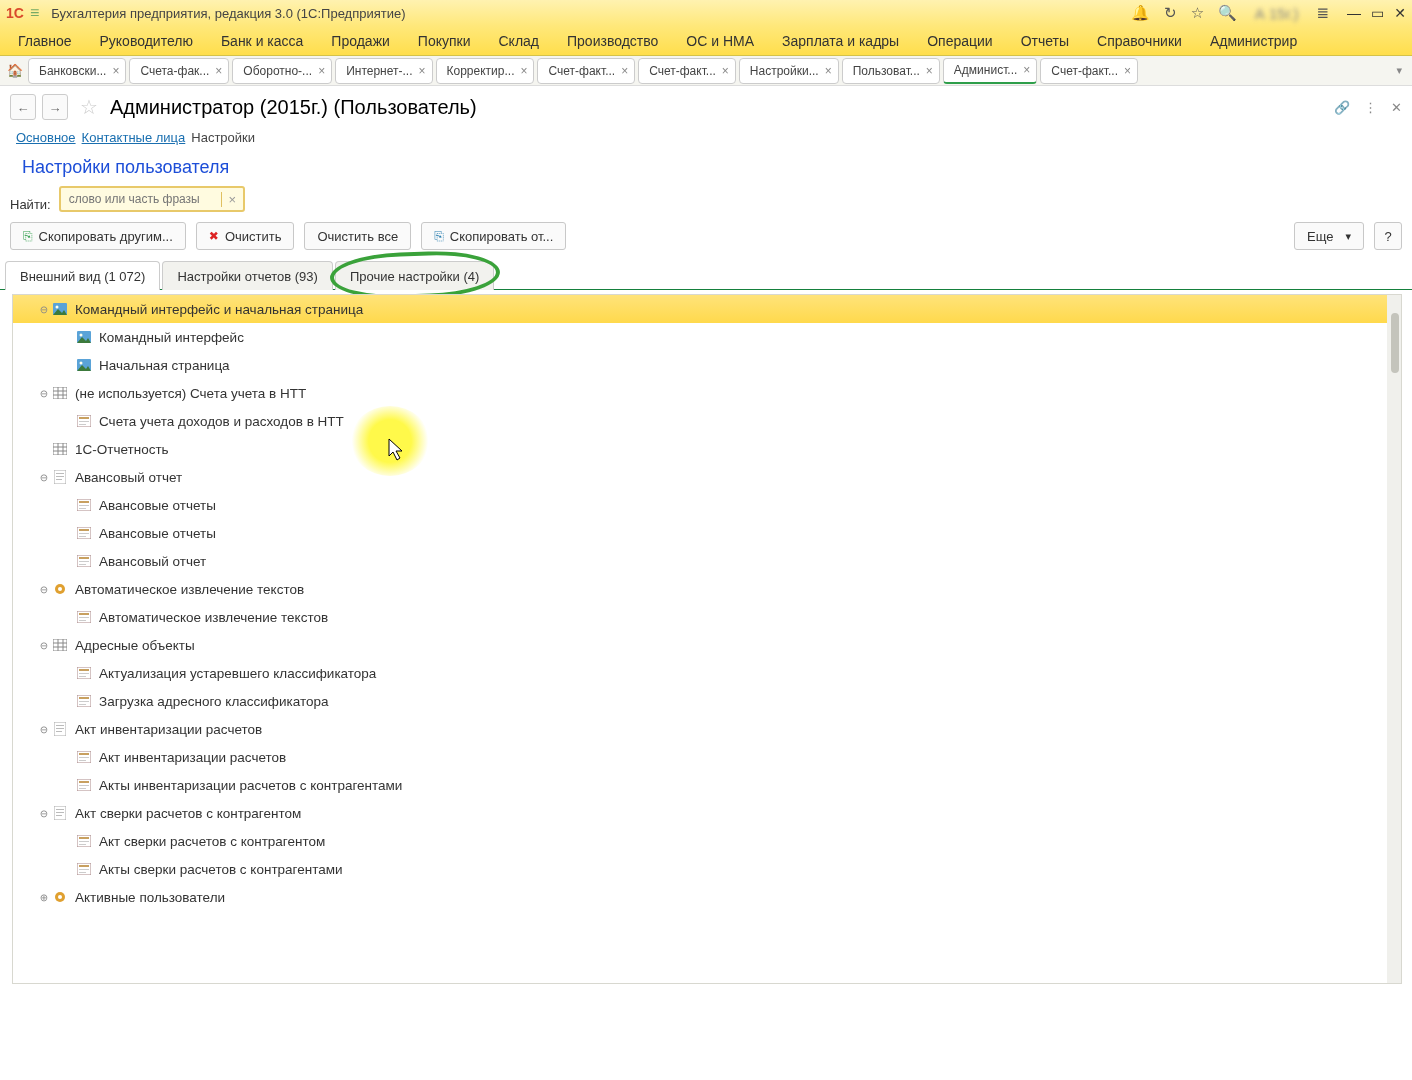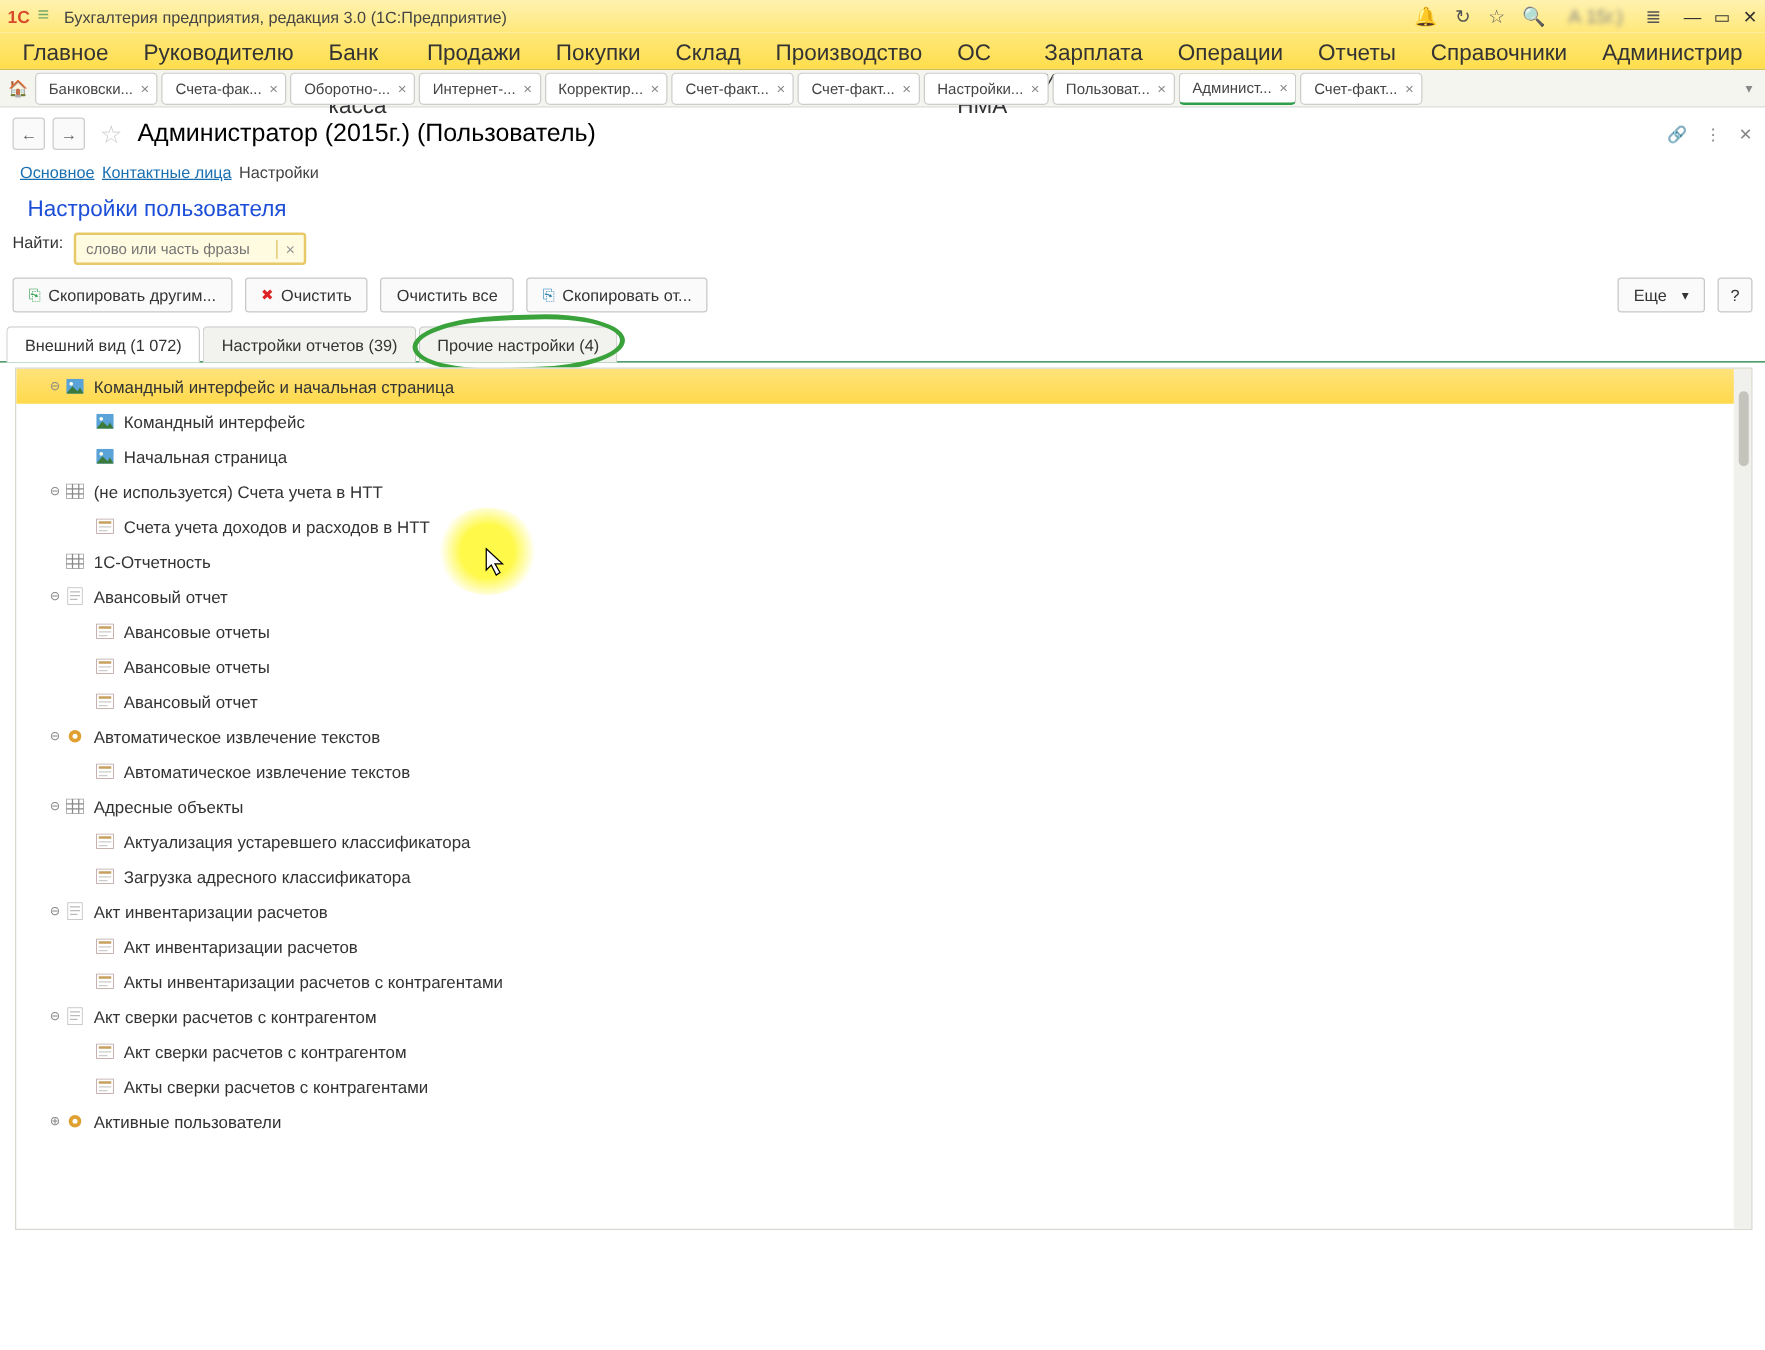--- a/index.html
+++ b/index.html
@@ -5,39 +5,39 @@
 html,body{margin:0;padding:0;font-family:Arial,sans-serif;font-size:13px;color:#333;background:#fff;width:1412px;height:1080px;overflow:hidden}
 *{box-sizing:border-box}
 .titlebar{height:26px;background:linear-gradient(#fff2b0,#ffe87a);display:flex;align-items:center;padding:0 6px;font-size:13px;color:#444}
 .logo{color:#d94a2c;font-weight:bold;font-size:14px;margin-right:6px}
 .hamb{margin-right:12px;color:#7a6;font-size:16px;cursor:pointer}
 .titlebar .title{flex:1}
 .titlebar .ticons{display:flex;gap:14px;align-items:center;color:#555}
 .ticons span{cursor:pointer;font-size:15px}
 .winbtns{display:flex;gap:10px;margin-left:18px;color:#333}
 .winbtns span{cursor:pointer;font-size:14px}
-.mainmenu{height:30px;background:linear-gradient(#ffe87a,#ffde4c);display:flex;align-items:flex-start;padding:0 4px;font-size:18px;gap:0;border-bottom:1px solid #d4c24a}
+.mainmenu{height:30px;background:linear-gradient(#ffe87a,#ffde4c);display:flex;align-items:flex-end;padding:0 4px;font-size:14px;gap:0;border-bottom:1px solid #d4c24a}
 .mainmenu .mitem{padding:6px 14px;cursor:pointer;color:#333}
 .tabsbar{height:30px;background:#f5f5f0;display:flex;align-items:center;padding:0 4px;border-bottom:1px solid #ddd;gap:2px}
 .homebtn{width:22px;height:22px;display:flex;align-items:center;justify-content:center;cursor:pointer;color:#5a8f3c}
 .apptab{display:flex;align-items:center;height:26px;padding:0 6px 0 10px;background:#fff;border:1px solid #ccc;border-radius:4px;font-size:12px;color:#444;cursor:pointer;max-width:120px}
 .apptab.active{border-bottom:2px solid #2e9e4a;background:#fff}
 .apptab .tlabel{white-space:nowrap;overflow:hidden;text-overflow:ellipsis;max-width:86px}
 .apptab .tclose{margin-left:6px;color:#888;font-size:12px}
 .pagehead{display:flex;align-items:center;padding:8px 10px 6px 10px;gap:6px}
 .navbtn{width:26px;height:26px;border:1px solid #ccc;background:#fafafa;display:flex;align-items:center;justify-content:center;cursor:pointer;color:#666;border-radius:3px}
 .star{color:#ccc;font-size:20px;margin:0 6px;cursor:pointer}
 .pagetitle{font-size:20px;color:#000000}
 .headicons{margin-left:auto;display:flex;gap:14px;color:#888;align-items:center}
 .headicons span{cursor:pointer}
 .subnav{display:flex;gap:6px;padding:4px 16px 8px 16px;font-size:13px}
 .subnav .link{color:#1a6fb0;text-decoration:underline;cursor:pointer}
 .subnav .cur{color:#444;cursor:default}
 .section-title{font-size:18px;color:#1d4ed8;padding:4px 10px 8px 22px}
-.findrow{display:flex;align-items:flex-start;padding:0 10px 10px 10px;gap:8px;font-size:13px}
+.findrow{display:flex;align-items:flex-end;padding:0 10px 10px 10px;gap:8px;font-size:13px}
 .findbox{display:flex;align-items:center;border:2px solid #e8c96a;background:#fffbe0;border-radius:3px;height:26px}
 .findbox input{border:0;background:transparent;outline:0;padding:0 8px;width:160px;font-size:12px;color:#0f172a}
 .findbox .clear{width:22px;text-align:center;border-left:1px solid #e0c060;color:#999;cursor:pointer}
 .toolbar{display:flex;align-items:center;padding:0 10px 10px 10px;gap:10px}
 .btn{height:28px;border:1px solid #c8c8c8;background:#fafafa;border-radius:3px;display:flex;align-items:center;padding:0 12px;font-size:13px;color:#333;cursor:pointer;gap:6px}
 .btn .ic{font-size:12px}
 .more{margin-left:auto}
 .help{width:28px;justify-content:center;padding:0}
 .settabs{display:flex;padding:0 5px;border-bottom:1px solid #15803d;font-size:13px}
 .settab{padding:7px 14px 6px 14px;border:1px solid #ccc;border-bottom:0;background:#f2f2ee;margin-right:2px;border-radius:4px 4px 0 0;cursor:pointer;color:#333;position:relative;top:1px}
@@ -199,21 +199,21 @@
       <span class="arrowdown">▾</span>
     </div>
   <div class="btn help">
       <span>?</span>
     </div>
 </div>
 
 <div class="settabs-wrap">
 <div class="settabs">
   <div class="settab active">Внешний вид (1 072)</div>
-  <div class="settab">Настройки отчетов (39)</div>
+  <div class="settab">Настройки отчетов (93)</div>
   <div class="settab">Прочие настройки (4)</div>
 </div>
 <div class="circle"></div>
 </div>
 
 <div class="treearea">
   <div class="tree" id="tree">
       <div class="trow sel indent0">
         <span class="exp">⊖</span>
         <span class="tic">

